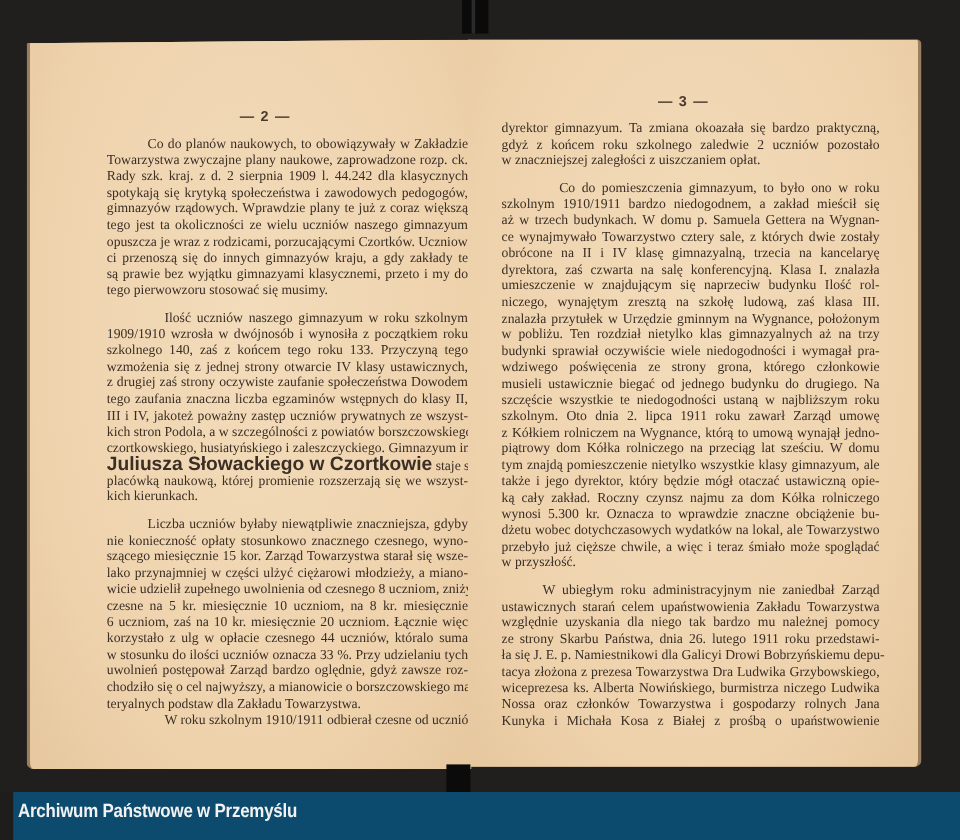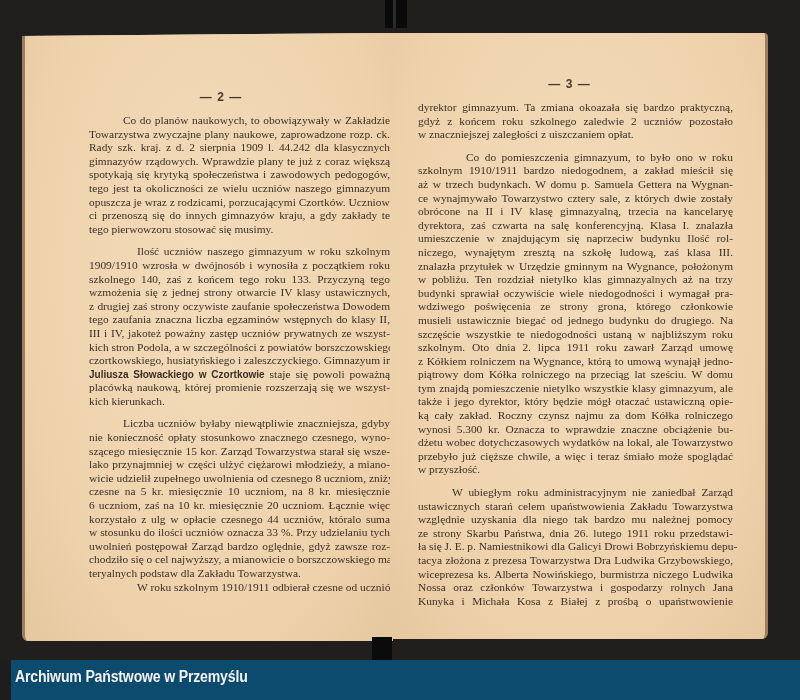--- a/index.html
+++ b/index.html
@@ -54,21 +54,21 @@
   }
   .page.left .text-block { left:64px; top:81px; width:301px; }
   .page.right .text-block { left:28px; top:68px; width:315px; }
   .line {
     display:block; white-space:nowrap; text-align:justify; text-align-last:justify; height:13.6px;
   }
   .line.last { text-align-last:left; }
   .line.indent-big { padding-left:48px; }
   .line.indent-mid { padding-left:34px; }
   .para-gap { display:block; height:9px; }
-  .bold-name { font-family:"Liberation Sans", sans-serif; font-weight:bold; font-size:10px; }
+  .bold-name { font-family:"Liberation Sans", sans-serif; font-weight:bold; font-size:16px; }
   .footer-bar {
     position:absolute; left:11px; top:660px; width:800px; height:40px; background:#0c4a6e;
   }
   .footer-label {
     position:absolute; left:4px; top:8px;
     font-family:"Liberation Sans", sans-serif; font-size:16px; font-weight:bold;
     color:#f2f2f2; letter-spacing:-0.2px; transform:scaleX(0.88); transform-origin:left;
   }
 </style>
 </head>
@@ -76,25 +76,26 @@
 
 <div class="scan-area">
   <div class="spine-top"></div>
 
   <div class="page left">
     <div class="page-number">— 2 —</div>
     <div class="text-block">
       <span class="line indent-mid">Co do planów naukowych, to obowiązywały w Zakładzie</span>
       <span class="line">Towarzystwa zwyczajne plany naukowe, zaprowadzone rozp. ck.</span>
       <span class="line">Rady szk. kraj. z d. 2 sierpnia 1909 l. 44.242 dla klasycznych</span>
+      <span class="line">spotykają się krytyką społeczeństwa i zawodowych pedogogów,</span>
       <span class="line">gimnazyów rządowych. Wprawdzie plany te już z coraz większą</span>
-      <span class="line">spotykają się krytyką społeczeństwa i zawodowych pedogogów,</span>
       <span class="line">tego jest ta okoliczności ze wielu uczniów naszego gimnazyum</span>
       <span class="line">opuszcza je wraz z rodzicami, porzucającymi Czortków. Uczniowie</span>
       <span class="line">ci przenoszą się do innych gimnazyów kraju, a gdy zakłady te</span>
+      <span class="line">są prawie bez wyjątku gimnazyami klasycznemi, przeto i my do</span>
       <span class="line last">tego pierwowzoru stosować się musimy.</span>
       <span class="para-gap"></span>
       <span class="line indent-big">Ilość uczniów naszego gimnazyum w roku szkolnym</span>
       <span class="line">1909/1910 wzrosła w dwójnosób i wynosiła z początkiem roku</span>
       <span class="line">szkolnego 140, zaś z końcem tego roku 133. Przyczyną tego</span>
       <span class="line">wzmożenia się z jednej strony otwarcie IV klasy ustawicznych,</span>
       <span class="line">z drugiej zaś strony oczywiste zaufanie społeczeństwa Dowodem</span>
       <span class="line">tego zaufania znaczna liczba egzaminów wstępnych do klasy II,</span>
       <span class="line">III i IV, jakoteż poważny zastęp uczniów prywatnych ze wszyst-</span>
       <span class="line">kich stron Podola, a w szczególności z powiatów borszczowskiego,</span>

